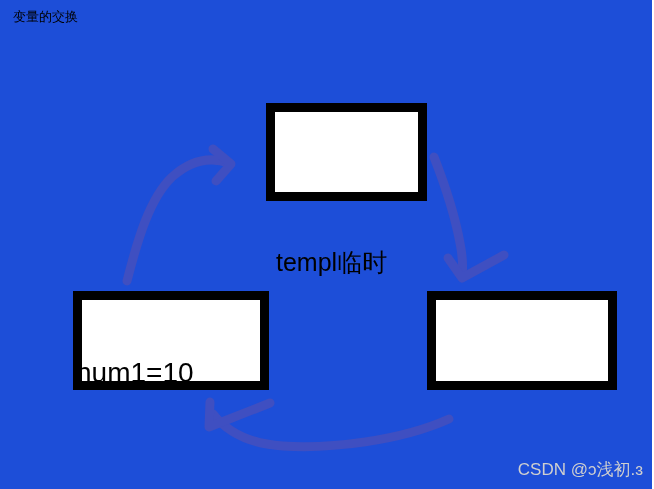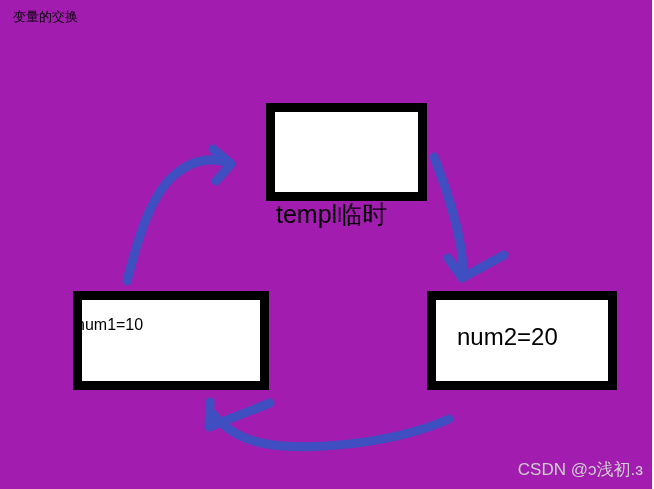--- a/index.html
+++ b/index.html
@@ -7,21 +7,21 @@
     padding: 0;
     background: #ffffff;
   }
   body {
     font-family: "Liberation Sans", "DejaVu Sans", sans-serif;
   }
   #canvas {
     position: relative;
     width: 652px;
     height: 489px;
-    background: #a21caf;
+    background: #1d4ed8;
     overflow: hidden;
   }
   .title {
     position: absolute;
     left: 13px;
     top: 9px;
     font-size: 13px;
     line-height: 16px;
     color: #000000;
     white-space: nowrap;
@@ -47,33 +47,34 @@
   #box-num2 {
     left: 427px;
     top: 291px;
     width: 190px;
     height: 99px;
   }
   .box-text {
     position: absolute;
     color: #000000;
     white-space: pre;
+    margin-top: 48px;
   }
   #temp-text {
     left: 276px;
     top: 112px;
     width: 150px;
     font-size: 25px;
     line-height: 41px;
     letter-spacing: 0px;
   }
   #num1-text {
     left: 76px;
     top: 310px;
-    font-size: 16px;
+    font-size: 28px;
     line-height: 30px;
   }
   #num2-text {
     left: 457px;
     top: 322px;
     font-size: 24px;
     line-height: 30px;
   }
   #arrows {
     position: absolute;
@@ -102,21 +103,20 @@
   <div class="box" id="box-temp"></div>
   <div class="box" id="box-num1"></div>
   <div class="box" id="box-num2"></div>
 
   <div class="box-text" id="temp-text">
     <div>templ临时</div>
   </div>
 
   <div class="box-text" id="num1-text">num1=10</div>
 
-  <div class="box-text" id="num2-text">num2=20</div>
 
   <svg id="arrows" viewBox="0 0 654 489">
     <g fill="none" stroke="#3f4fc1" stroke-width="9" stroke-linecap="round" stroke-linejoin="round">
 
       <g>
         <path d="M 127 281 C 138 238 150 198 172 177 C 192 159 212 157 229 163"></path>
         <path d="M 213 149 L 231 164 L 216 181"></path>
       </g>
 
       <g>

